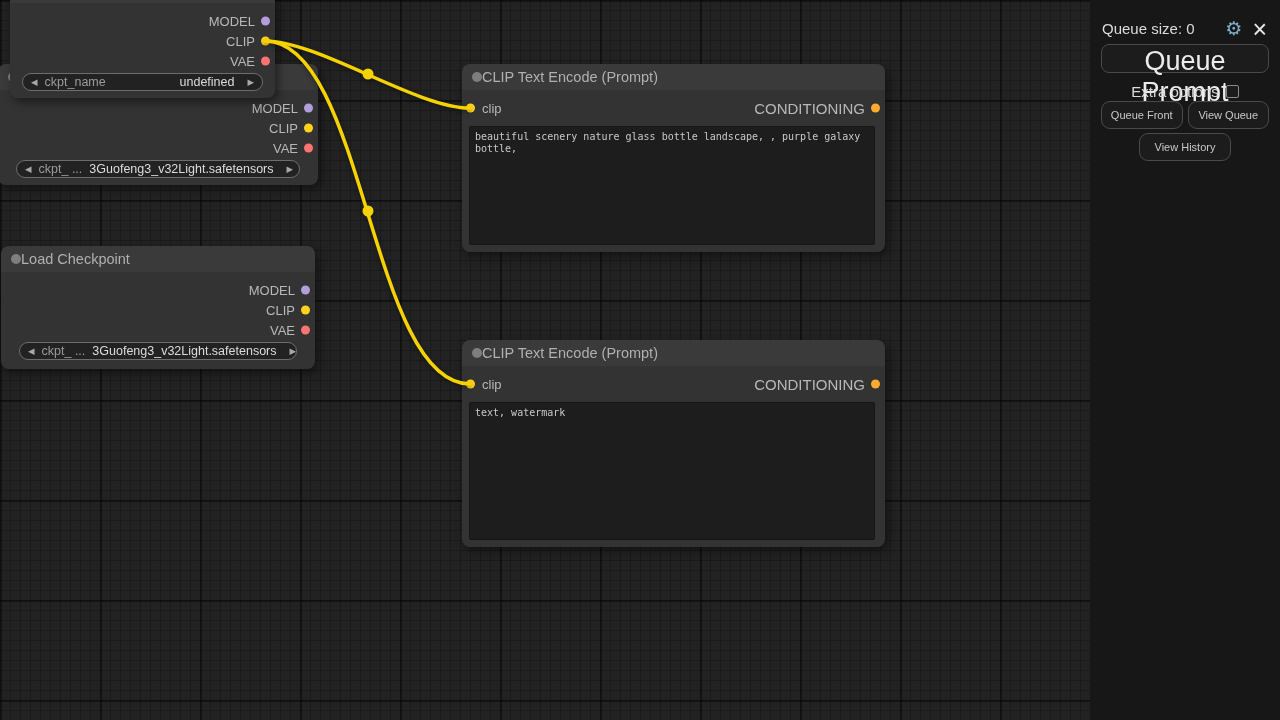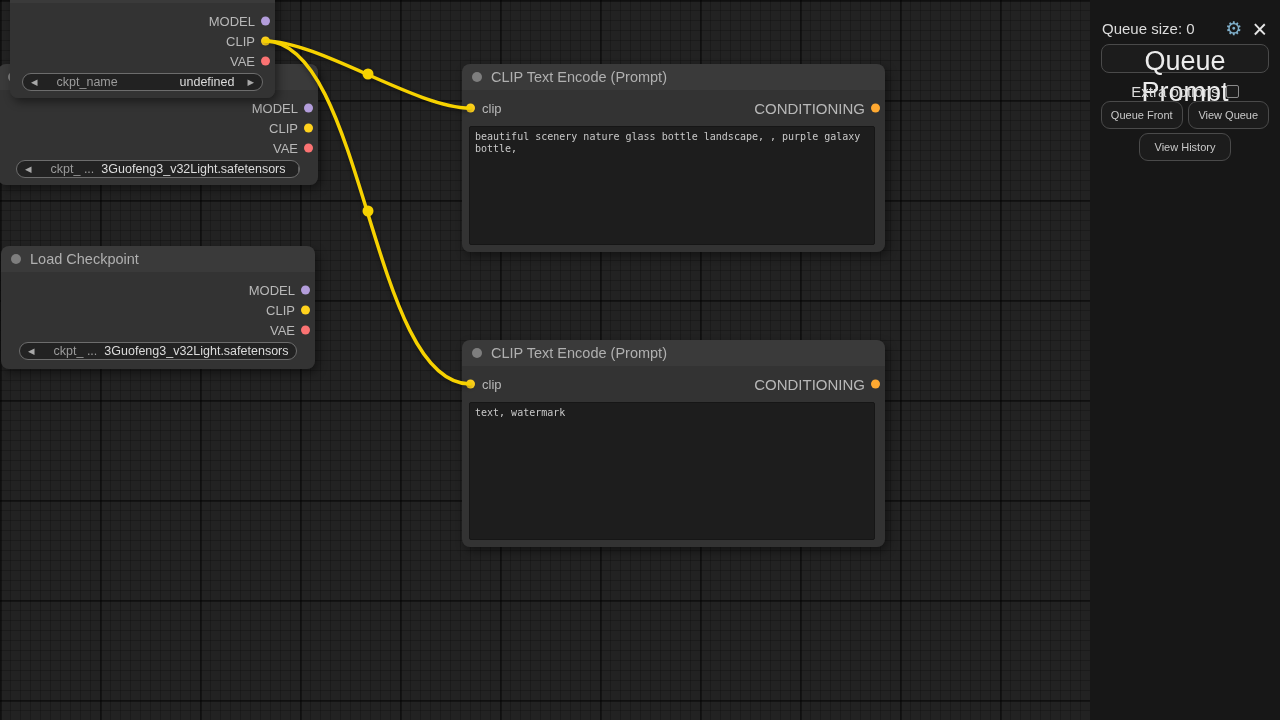--- a/index.html
+++ b/index.html
@@ -28,21 +28,21 @@
   .node {
     position: absolute;
     border-radius: 8px;
     box-shadow: 3px 4px 10px rgba(0,0,0,0.45);
   }
   .node-title {
     height: 26px;
     background: #3a3a3a;
     border-radius: 8px 8px 0 0;
     display: flex; align-items: center;
-    padding: 0 10px; gap: 9px;
+    padding: 0 10px; 
     overflow: hidden;
   }
   .title-dot {
     width: 10px; height: 10px; border-radius: 50%;
     background: #7e7e7e; flex: 0 0 auto;
   }
   .title-text {
     color: #b0b0b0; font-size: 14.5px; white-space: nowrap;
   }
   .node-body {
@@ -70,21 +70,21 @@
   .widget {
     height: 18px; margin: 2px 18px 0 18px;
     border: 1px solid #6d6d6d; border-radius: 10px;
     background: #222222;
     display: flex; align-items: center;
     padding: 0 8px; gap: 7px;
     font-size: 12.5px; white-space: nowrap; overflow: hidden;
     box-sizing: border-box;
   }
   .widget .warrow { color: #a8a8a8; font-size: 8.5px; flex: 0 0 auto; line-height: 1; }
-  .widget .wname  { color: #9b9b9b; margin-left: 12px; }
+  .widget .wname  { color: #9b9b9b; }
   .widget .wvalue { color: #dcdcdc; font-weight: 500; margin-left: auto; }
   .widget .warrow.right { margin-left: 6px; }
   .node-a .widget { margin: 2px 12px 0 12px; }
 
   .prompt-text {
     display: block;
     width: calc(100% - 17px);
     margin: 8px 10px 0 7px;
     background: #1d1d1d;
     border: 1px solid #161616;

